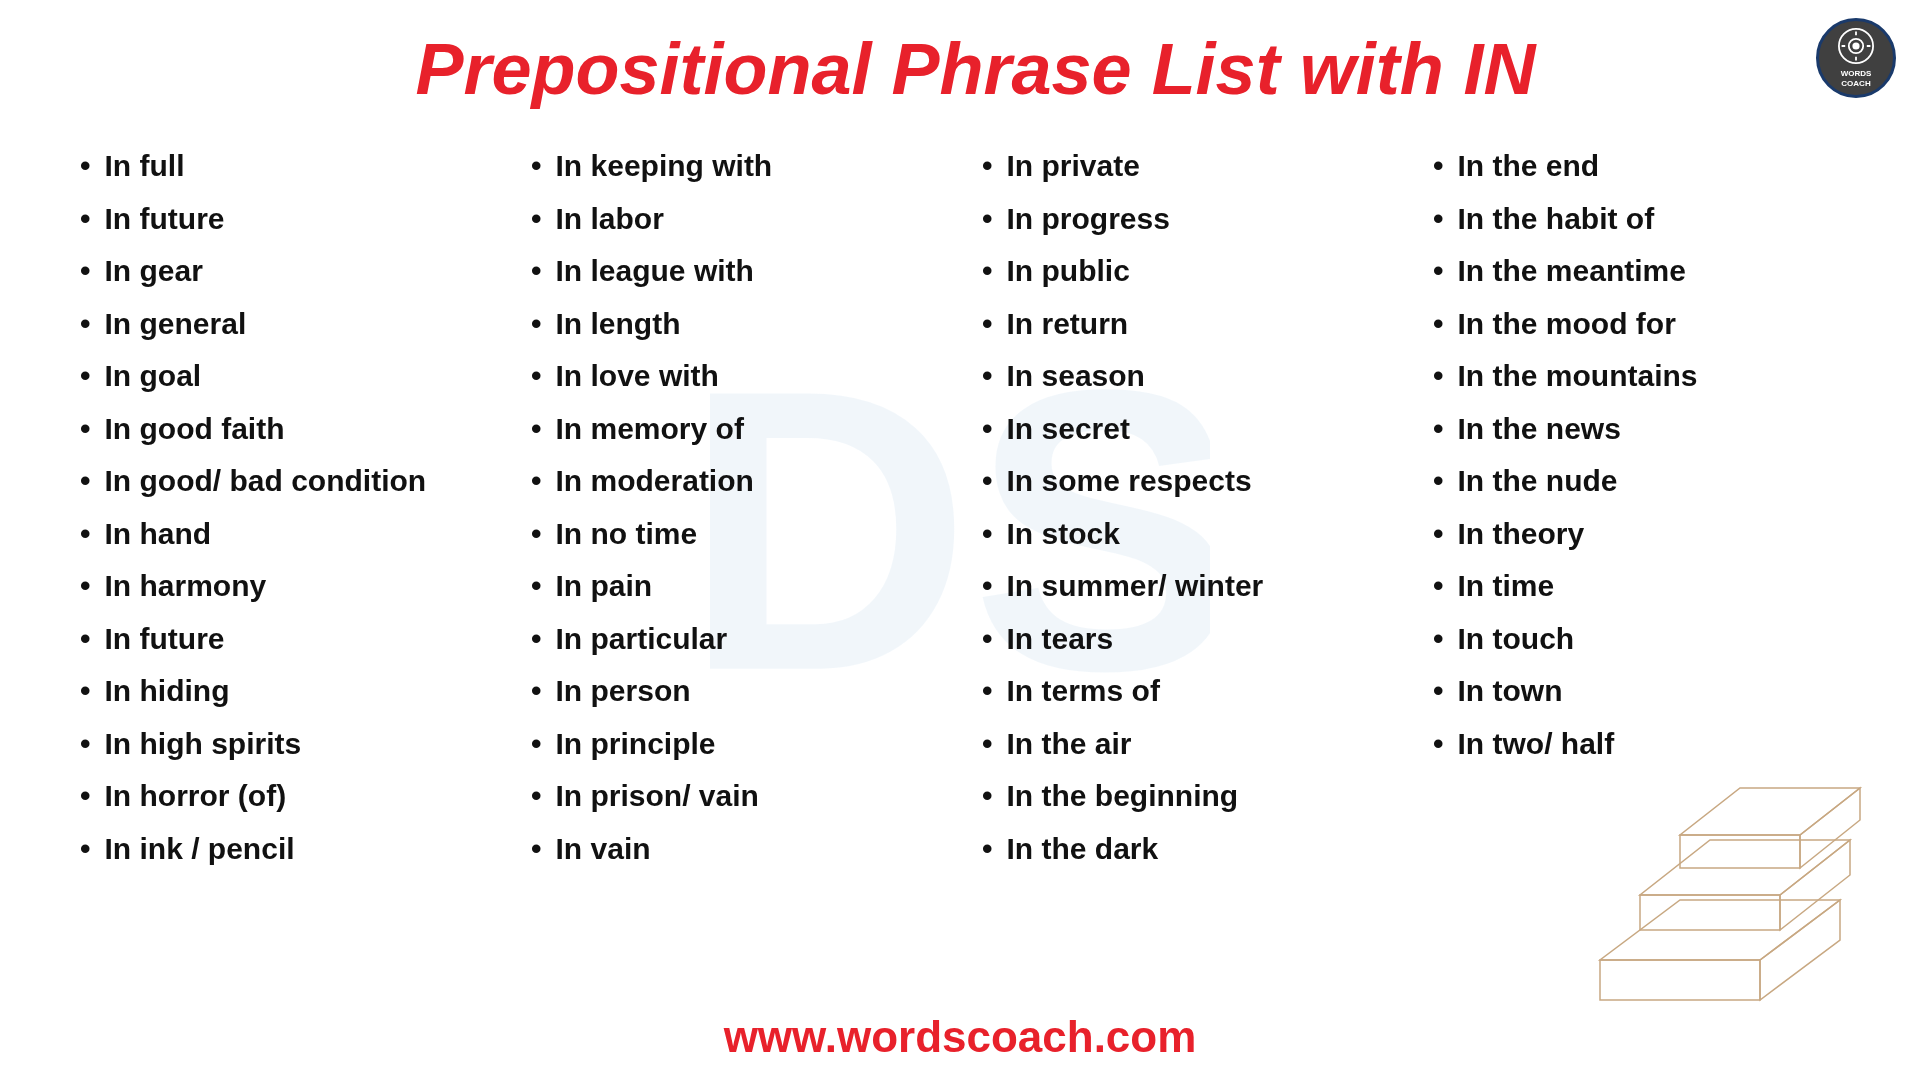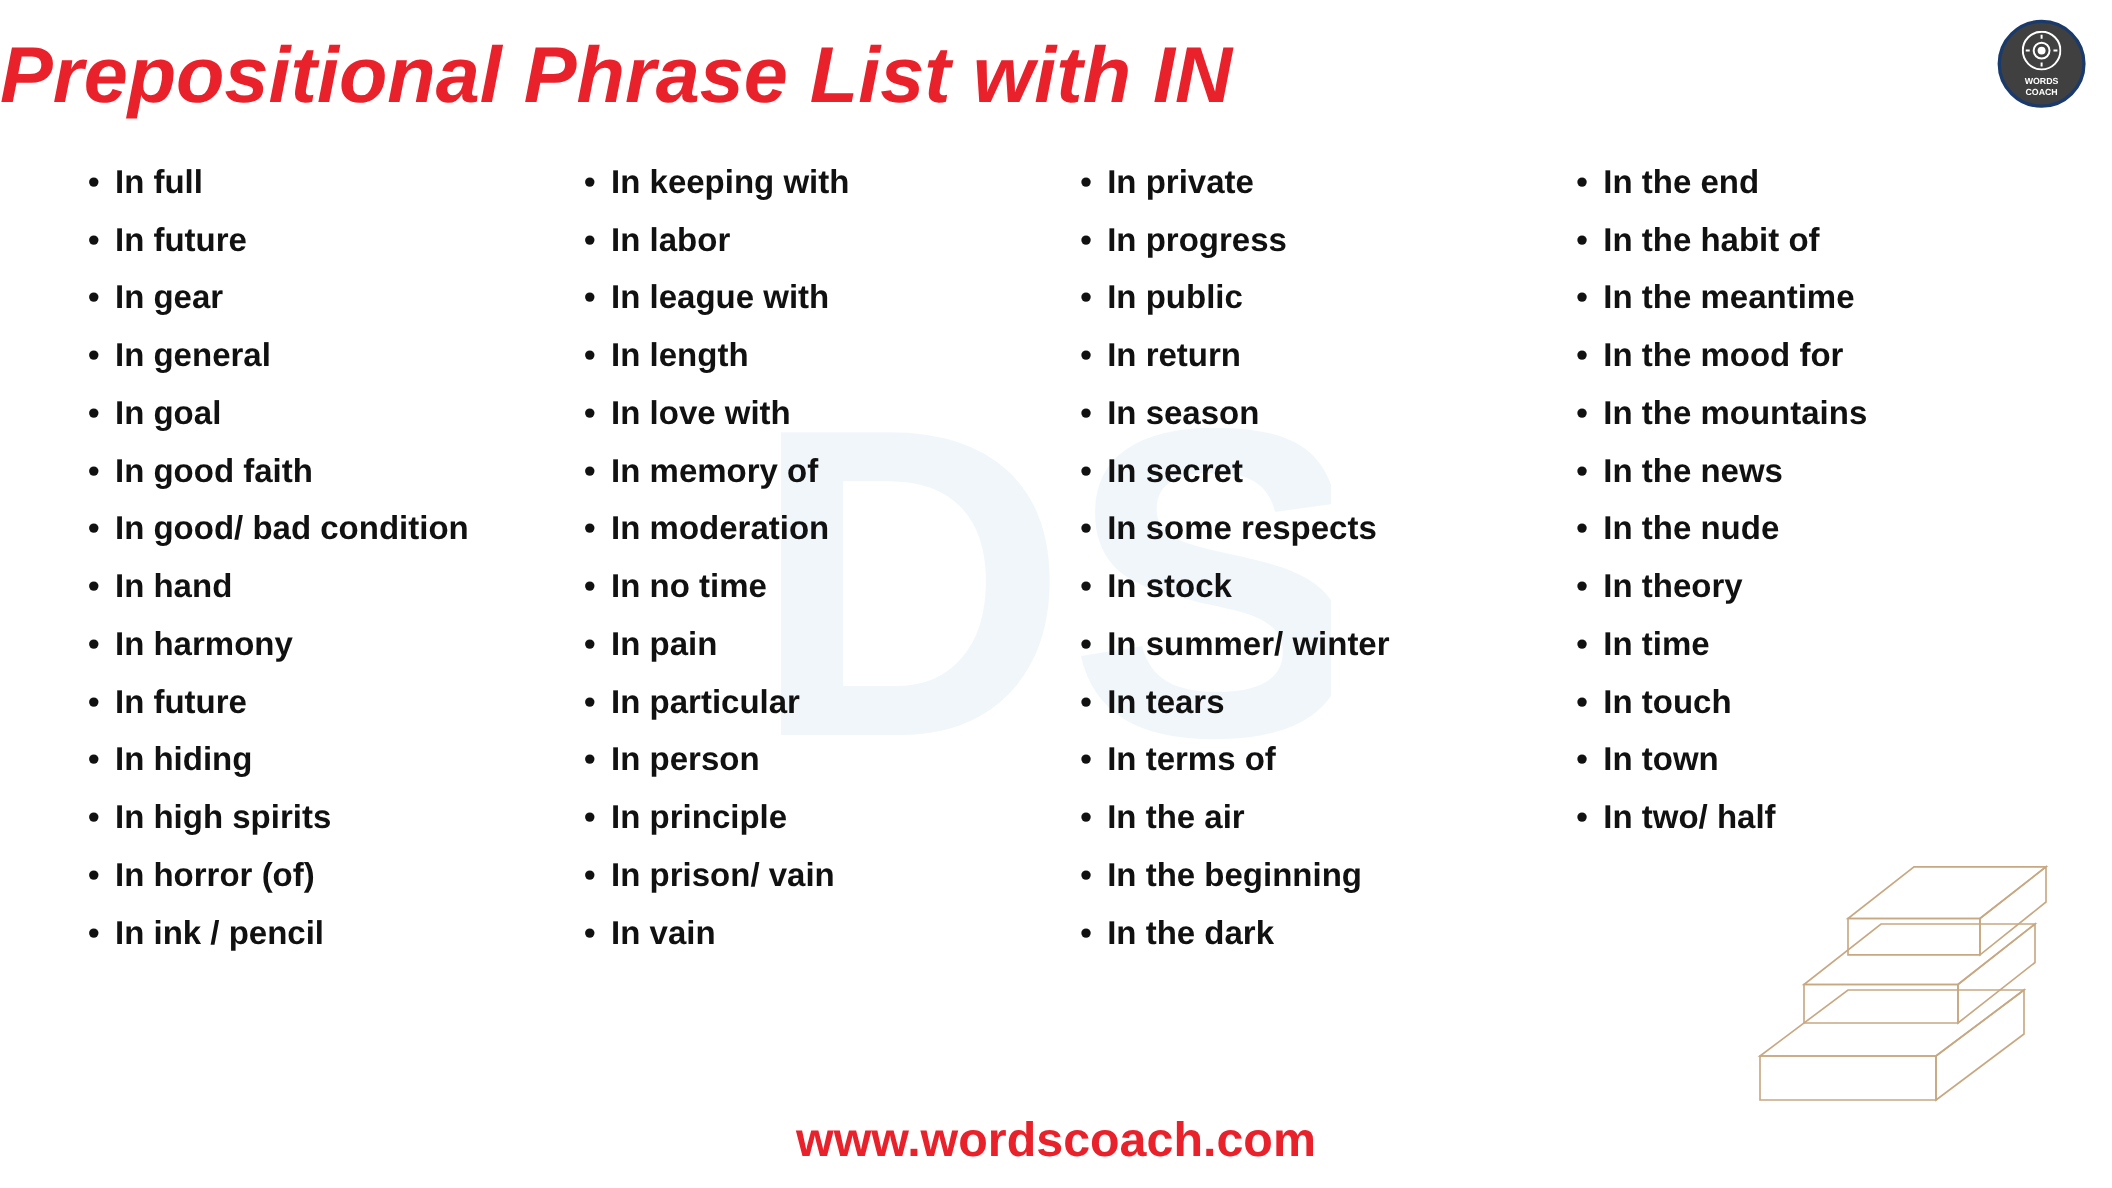--- a/index.html
+++ b/index.html
@@ -7,25 +7,27 @@
     body {
       width: 1920px;
       height: 1080px;
       background: #ffffff;
       font-family: Arial, sans-serif;
       position: relative;
       overflow: hidden;
     }
 
     .title {
+      text-align: center;
       font-size: 72px;
       font-weight: 900;
       color: #e8212b;
       padding: 28px 0 30px 0;
       font-style: italic;
+      margin-left: 31px;
     }
 
     .columns-container {
       display: flex;
       flex-direction: row;
       padding: 0 60px;
       gap: 4px;
     }
 
     .column {

